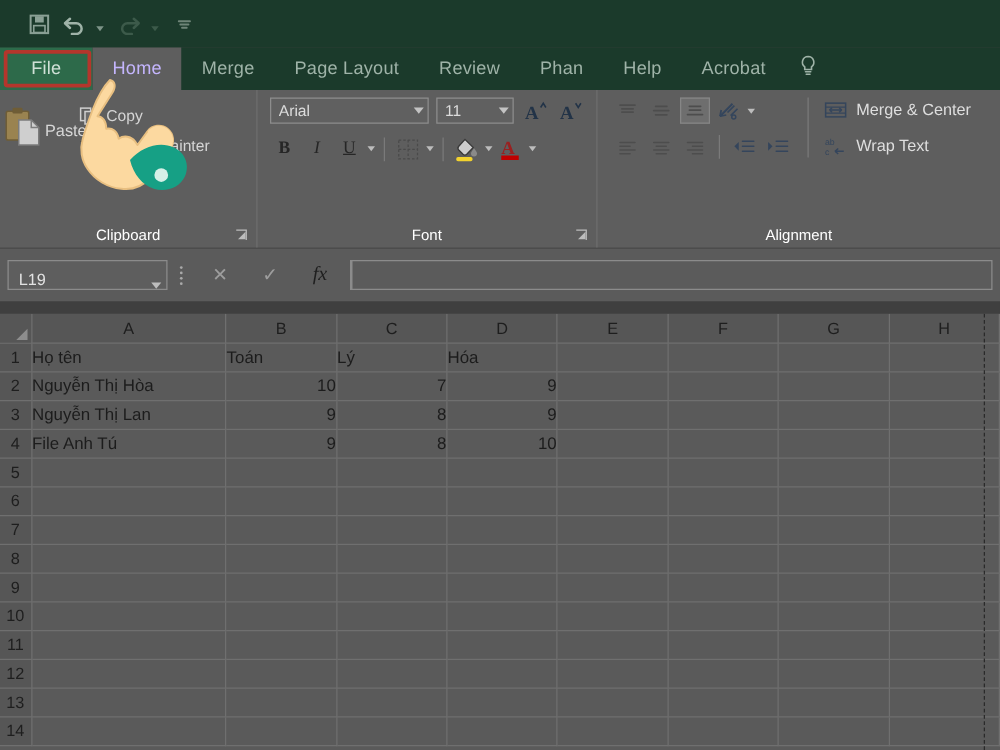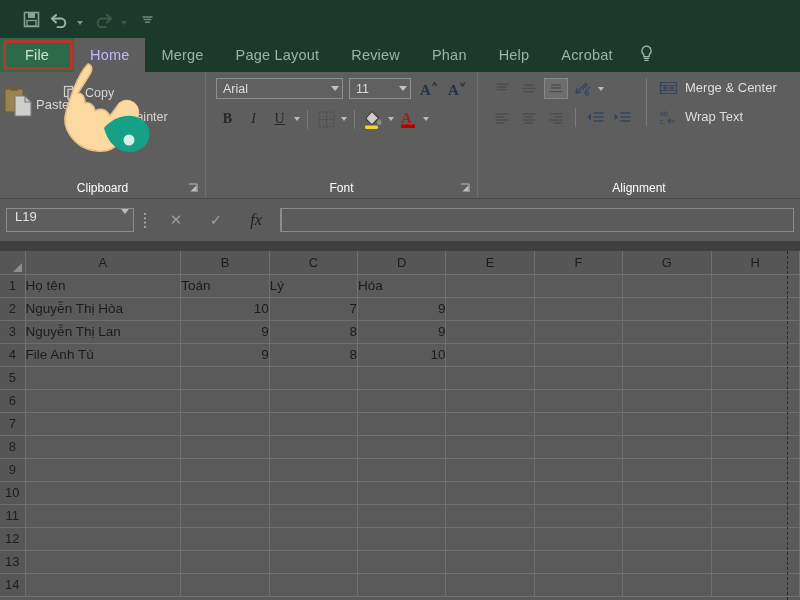--- a/index.html
+++ b/index.html
@@ -117,21 +117,21 @@
   .al-item{display:flex;align-items:center;gap:7px;font-size:13px;color:#dedede;white-space:nowrap;}
   .al-item .ico{width:19px;height:19px;display:flex;align-items:center;justify-content:center;}
 
   
   .fbar{
     height:42px;background:#5b5b5b;display:flex;align-items:center;
     padding:0 6px;box-sizing:border-box;gap:0;
   }
   .namebox{
     width:128px;height:24px;background:#5e5e5e;border:1px solid #8b8b8b;
-    box-sizing:border-box;display:flex;align-items:flex-start;padding:0 4px 0 8px;
+    box-sizing:border-box;display:flex;align-items:flex-end;padding:0 4px 0 8px;
     font-size:13px;color:#e2e2e2;
   }
   .namebox .val{flex:1;}
   .dots{width:22px;display:flex;align-items:center;justify-content:center;color:#b0b0b0;letter-spacing:0;font-size:10px;}
   .fx-grp{display:flex;align-items:center;gap:0;}
   .fx-btn{width:40px;height:24px;display:flex;align-items:center;justify-content:center;color:#9d9d9d;font-size:15px;}
   .fx-btn.fx{color:#1f1f1f;font-style:italic;font-family:"Liberation Serif",serif;font-size:16px;}
   .finput{
     flex:1;height:24px;background:#5b5b5b;border:1px solid #8b8b8b;border-left:2px solid #8b8b8b;
     box-sizing:border-box;margin-left:4px;

